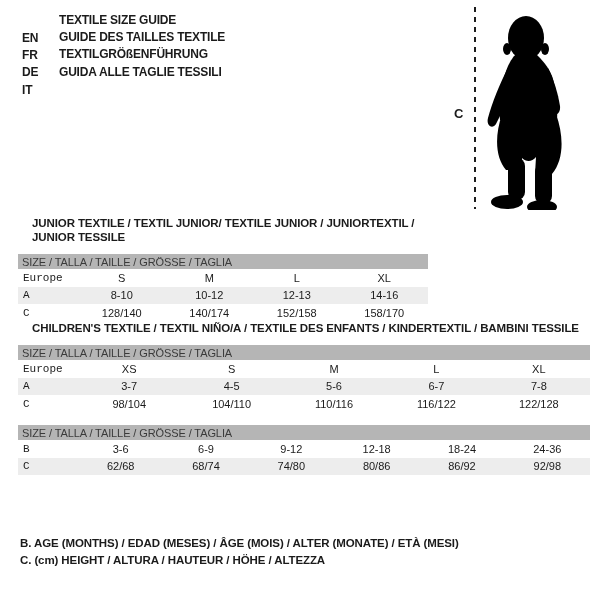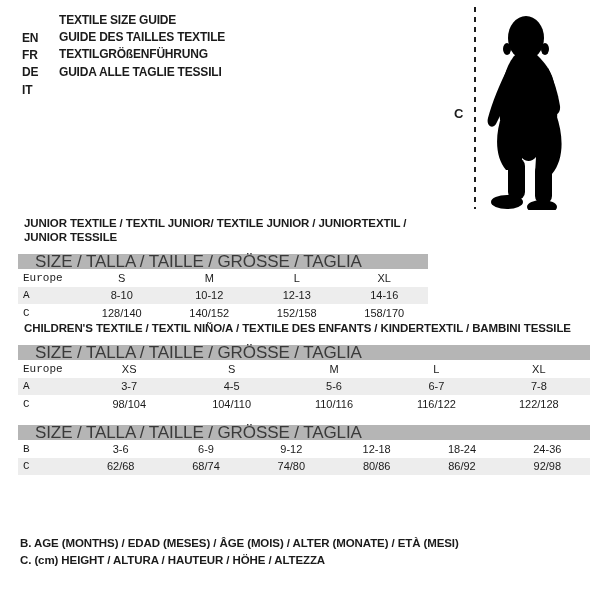--- a/index.html
+++ b/index.html
@@ -15,23 +15,23 @@
   .figure-line{position:absolute;left:474px;top:7px;width:2px;height:202px;
                background:repeating-linear-gradient(to bottom,#1b1b1b 0 5px,transparent 5px 10px);}
   .figure-label{position:absolute;left:454px;top:106px;font-weight:700;font-size:13px;}
   .baby{position:absolute;left:478px;top:8px;width:96px;height:202px;}
 
   
   .size-section{position:absolute;left:18px;}
   .sec-junior{top:216px;width:410px;}
   .sec-children{top:321px;width:572px;}
   .sec-babies{top:425px;width:572px;}
-  .sec-title{margin:0 0 10px 6px;font-size:11.5px;line-height:14px;font-weight:700;letter-spacing:-0.1px;}
+  .sec-title{margin:0 0 10px 14px;font-size:11.5px;line-height:14px;font-weight:700;letter-spacing:-0.1px;}
   .size-bar{height:15px;background:#b5b5b5;color:#3a3a3a;display:flex;align-items:center;
-            padding-left:17px;font-size:17px;letter-spacing:-0.1px;}
+            padding-left:4px;font-size:11px;letter-spacing:-0.1px;}
   .trow{display:flex;align-items:center;height:17.5px;font-size:11px;}
   .trow.shaded{background:#ededed;}
   .trow .lbl{width:55px;flex:0 0 55px;padding-left:5px;font-family:Liberation Mono, monospace;}
   .trow .val{flex:1;text-align:center;}
 
   
   .footnotes{position:absolute;left:20px;top:535px;}
   .fn{font-weight:700;font-size:11.5px;line-height:16.8px;letter-spacing:-0.1px;}
 </style>
 </head>
@@ -93,21 +93,21 @@
         <div class="trow shaded">
           <span class="lbl">A</span>
           <span class="val">8-10</span>
           <span class="val">10-12</span>
           <span class="val">12-13</span>
           <span class="val">14-16</span>
         </div>
         <div class="trow">
           <span class="lbl">C</span>
           <span class="val">128/140</span>
-          <span class="val">140/152</span>
+          <span class="val">140/174</span>
           <span class="val">152/158</span>
           <span class="val">158/170</span>
         </div>
       </section>
       <section class="size-section sec-children">
         <h2 class="sec-title">
           <div>CHILDREN'S TEXTILE / TEXTIL NIÑO/A / TEXTILE DES ENFANTS / KINDERTEXTIL / BAMBINI TESSILE</div>
         </h2>
         <div class="size-bar">SIZE / TALLA / TAILLE / GRÖSSE / TAGLIA</div>
         <div class="trow">

